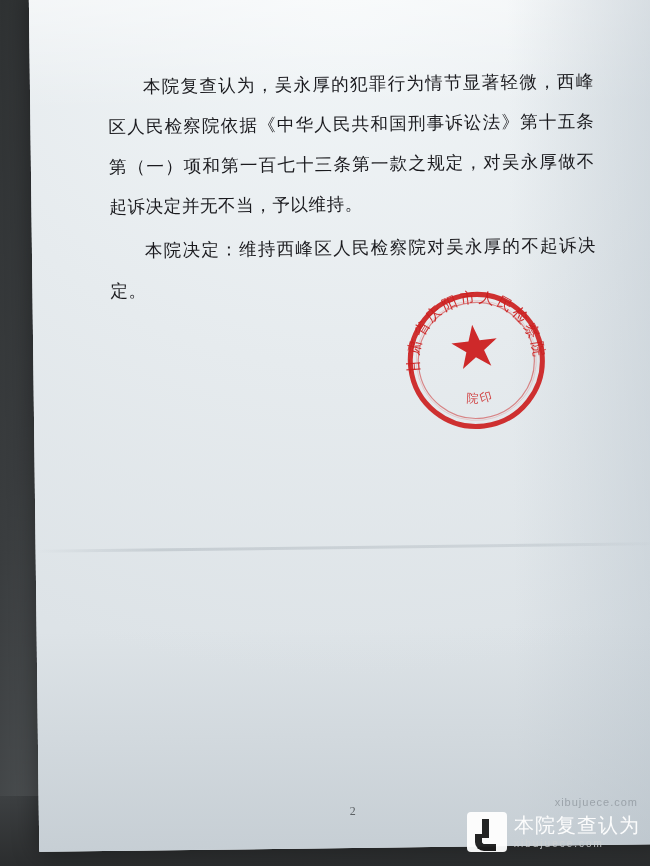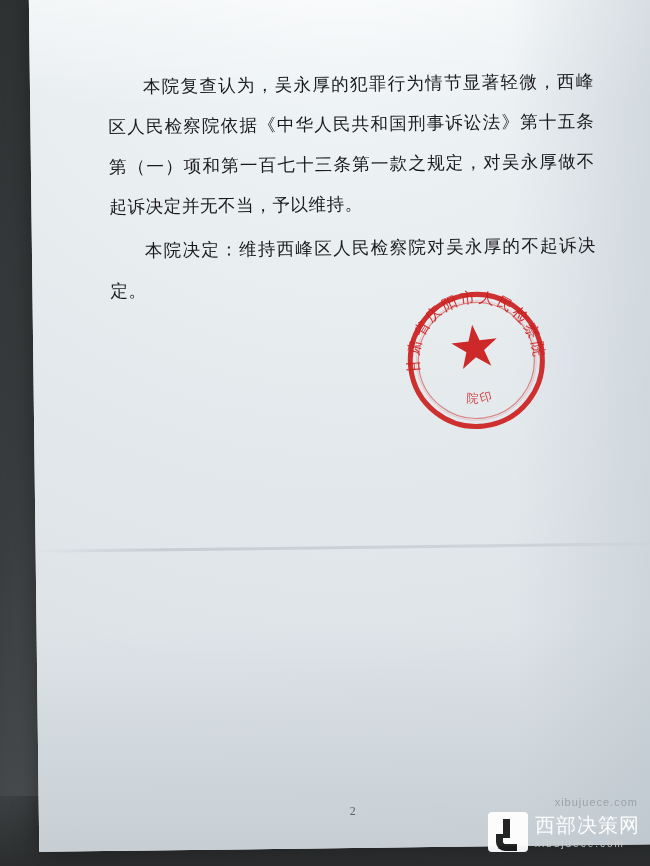--- a/index.html
+++ b/index.html
@@ -203,18 +203,18 @@
     </div>
 
     <div class="page-number">2</div>
   </div>
 
   <div class="wm-diag">xibujuece.com</div>
 
   <div class="watermark">
     <div class="wm-mark"></div>
     <div class="wm-texts">
-      <span class="wm-title">西部决策网</span>
+      <span class="wm-title">本院复查认为</span>
       <span class="wm-sub">xibujuece.com</span>
     </div>
   </div>
 
 </div>
 
 </body></html>

